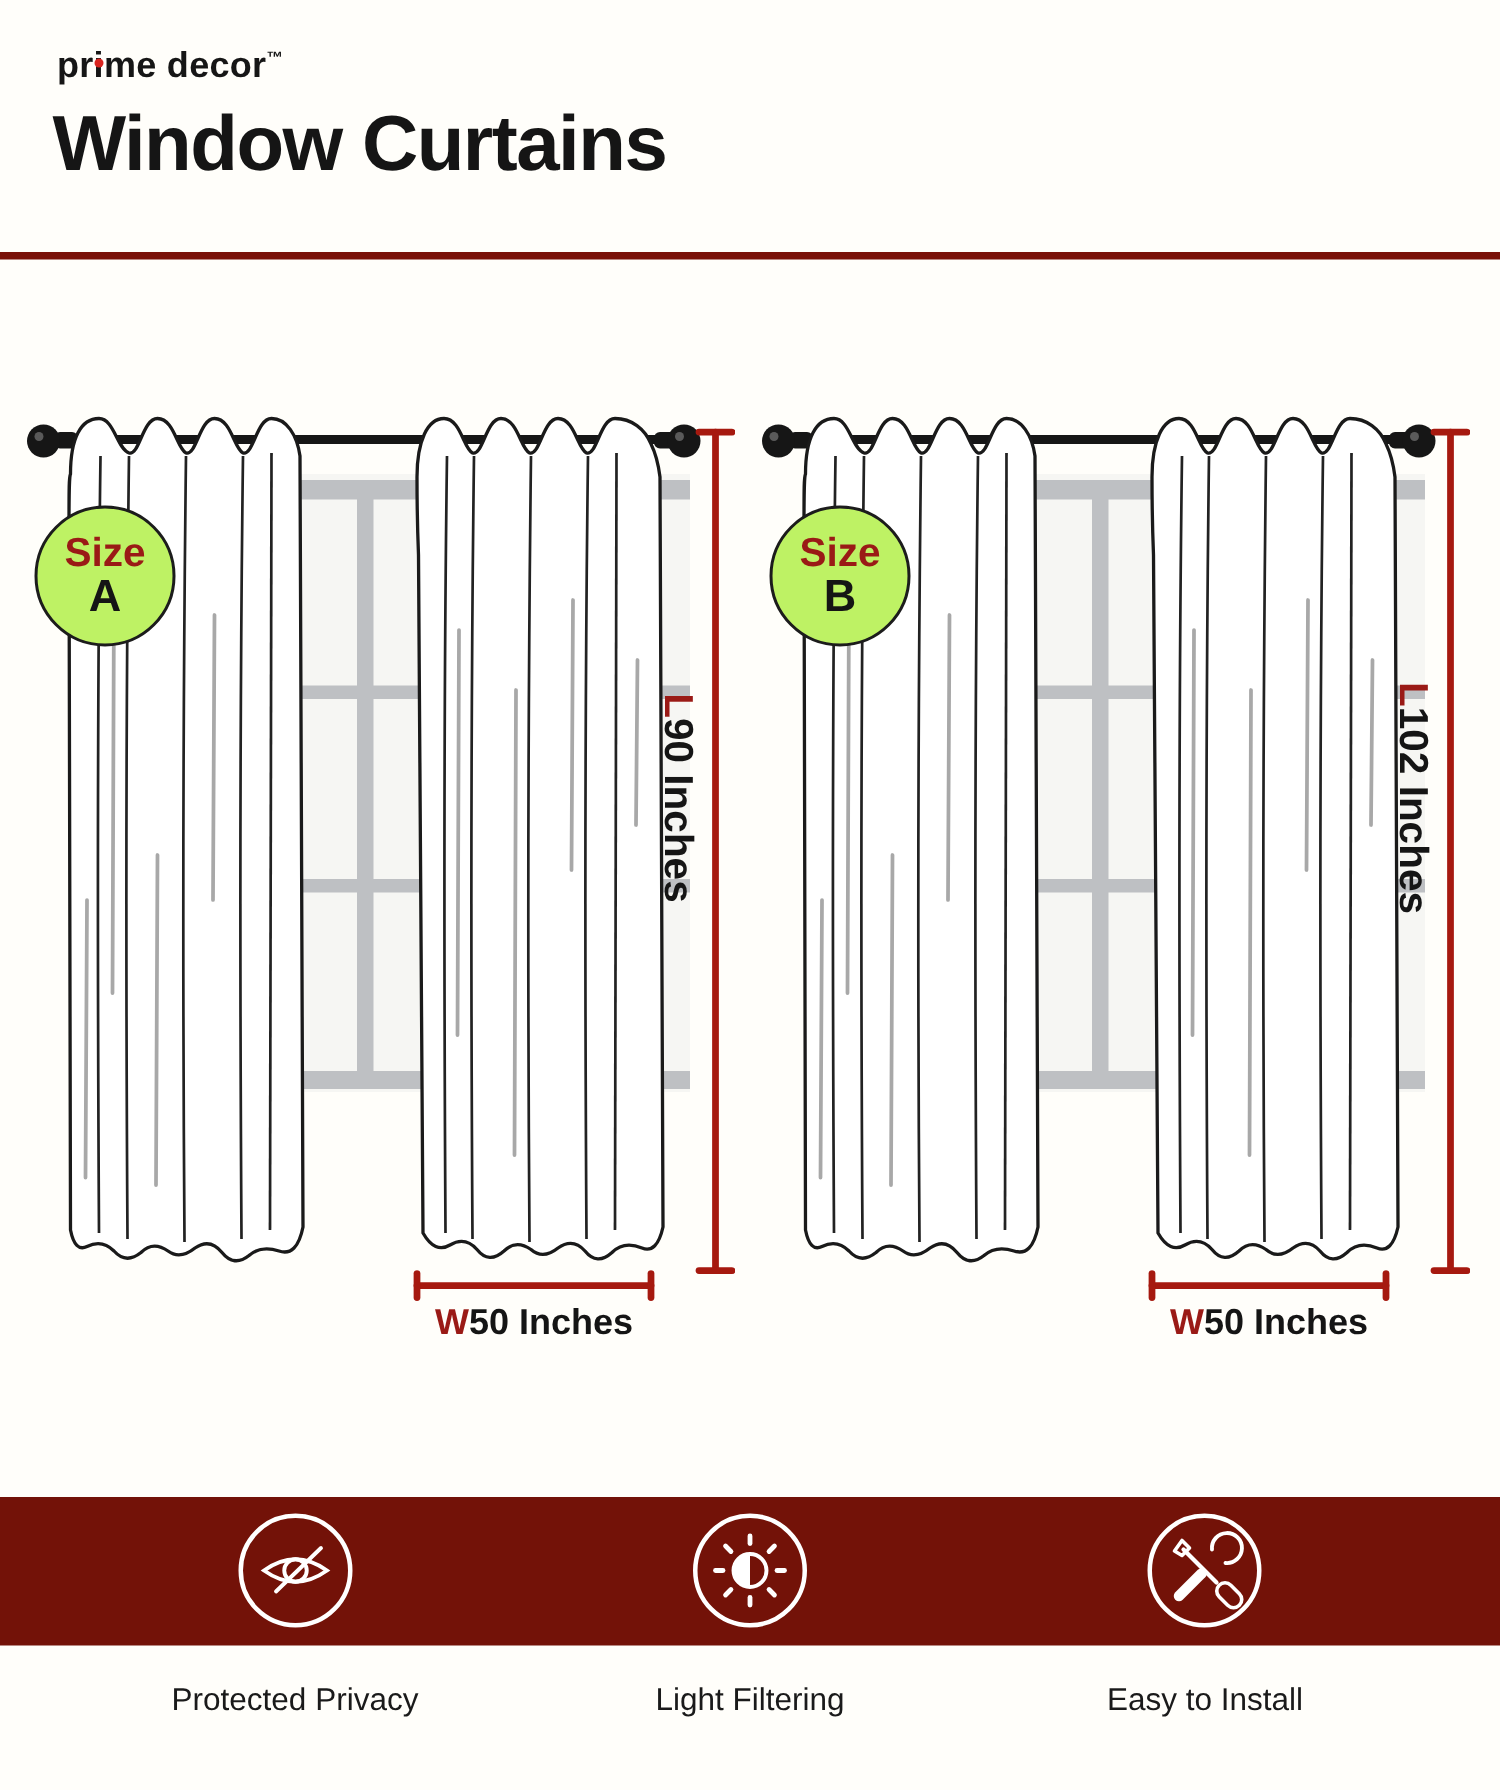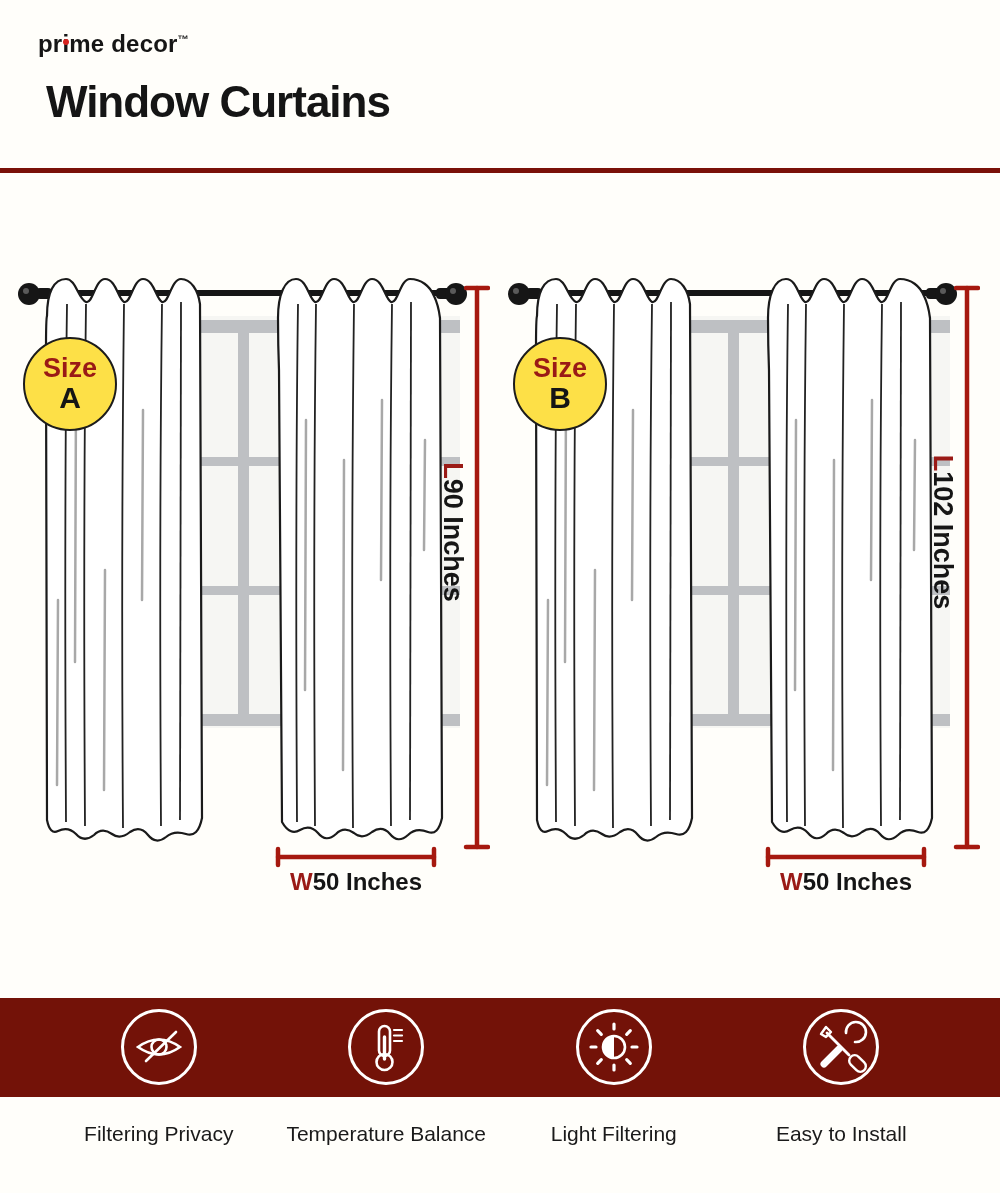--- a/index.html
+++ b/index.html
@@ -13,34 +13,34 @@
   .logo{
     position:absolute;left:38px;top:30px;
     font-size:24px;font-weight:bold;color:#161616;letter-spacing:.2px;
   }
   .logo sup{font-size:11px;font-weight:bold;vertical-align:super;}
   .logo-dot{
     position:absolute;left:63px;top:39px;width:6px;height:6px;border-radius:50%;
     background:#d8241f;
   }
   .page-title{
-    position:absolute;left:35px;top:66px;margin:11px;
-    font-size:44px;font-weight:bold;color:#151515;letter-spacing:-1px;text-align:right;
+    position:absolute;left:35px;top:66px;margin:0;
+    font-size:52px;font-weight:bold;color:#151515;letter-spacing:-1px;text-align:right;
   }
   .divider{
     position:absolute;left:0;top:168px;width:1000px;height:5px;background:#7a1108;
   }
   
   .figure{position:absolute;top:270px;width:480px;height:640px;}
   .figure.a{left:10px;}
   .figure.b{left:500px;}
   .figure svg.art{position:absolute;left:0;top:0;}
   .size-badge{
     position:absolute;left:13px;top:67px;width:90px;height:90px;border-radius:50%;
-    background:#fde047;border:2.5px solid #1c1c1c;
+    background:#bef264;border:2.5px solid #1c1c1c;
     display:flex;flex-direction:column;align-items:center;justify-content:center;
     line-height:1.05;
   }
   .size-word{font-size:27px;font-weight:bold;color:#9a1a16;}
   .size-letter{font-size:30px;font-weight:bold;color:#151515;}
   .len-label{
     position:absolute;left:442px;top:262px;white-space:nowrap;
     transform:translate(-50%,-50%) rotate(90deg);
     font-size:27px;font-weight:bold;color:#151515;
   }
@@ -176,40 +176,23 @@
     <div class="feature">
       <div class="icon-circle">
         <svg width="64" height="64" viewBox="-32 -32 64 64">
           <g fill="none" stroke="#ffffff" stroke-width="2.6" stroke-linecap="round">
             <path d="M -21,0 Q 0,-15 21,0 Q 0,15 -21,0 Z"></path>
             <circle cx="0" cy="0" r="7.5"></circle>
             <line x1="-13" y1="14" x2="17" y2="-15"></line>
           </g>
         </svg>
       </div>
-      <div class="feature-label">Filtering Privacy</div>
+      <div class="feature-label">Protected Privacy</div>
     </div>
 
-    <div class="feature">
-      <div class="icon-circle">
-        <svg width="64" height="64" viewBox="-32 -32 64 64">
-          <g fill="none" stroke="#ffffff" stroke-width="2.6" stroke-linecap="round">
-            <rect x="-7" y="-21" width="11" height="30" rx="5.5"></rect>
-            <circle cx="-1.5" cy="15" r="8"></circle>
-            <line x1="-1.5" y1="-10" x2="-1.5" y2="12" stroke-width="3.4"></line>
-            <g stroke-width="2.2">
-              <line x1="8" y1="-17" x2="16" y2="-17"></line>
-              <line x1="8" y1="-11.5" x2="16" y2="-11.5"></line>
-              <line x1="8" y1="-6" x2="16" y2="-6"></line>
-            </g>
-          </g>
-        </svg>
-      </div>
-      <div class="feature-label">Temperature Balance</div>
-    </div>
 
     <div class="feature">
       <div class="icon-circle">
         <svg width="64" height="64" viewBox="-32 -32 64 64">
           <g stroke="#ffffff" stroke-width="2.6" fill="none" stroke-linecap="round">
             <circle cx="0" cy="0" r="11"></circle>
             <path d="M 0,-11 A 11,11 0 0 0 0,11 Z" fill="#ffffff" stroke="none"></path>
             <g stroke-width="3.2">
               <line x1="0" y1="-18" x2="0" y2="-23"></line>
               <line x1="0" y1="18" x2="0" y2="23"></line>

